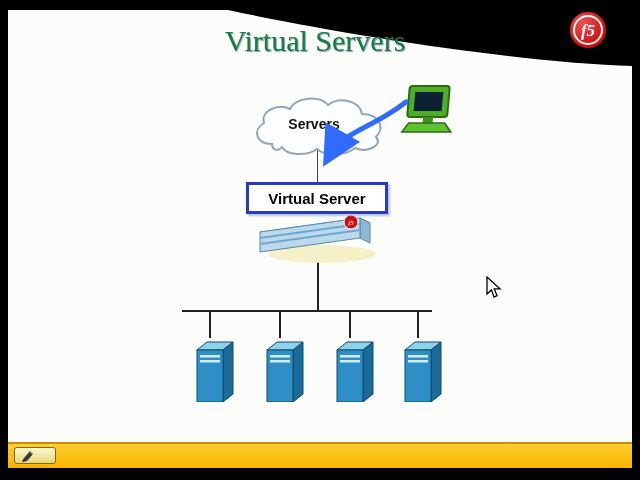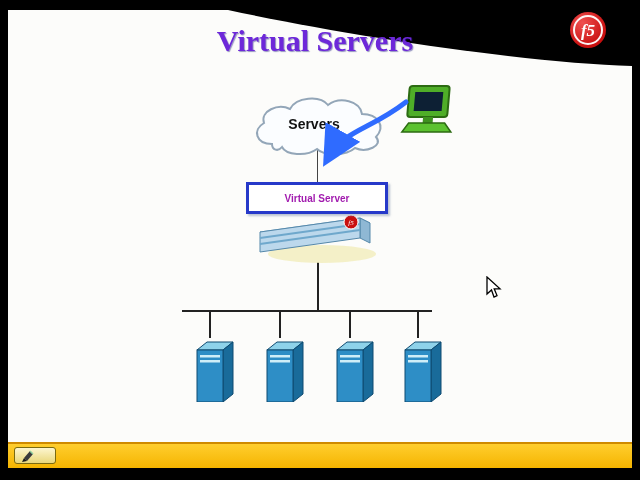--- a/index.html
+++ b/index.html
@@ -7,22 +7,22 @@
     width:640px;height:480px;background:#000;position:relative;overflow:hidden;
     font-family:"Liberation Sans",sans-serif;
   }
   .slide{
     position:absolute;left:8px;top:10px;width:624px;height:458px;
     background:#fcfcfa;
   }
   .swoosh{position:absolute;left:220px;top:0;width:404px;height:60px;z-index:1;}
   .title{
     position:absolute;left:187px;top:14px;width:240px;text-align:center;
-    font-family:"Liberation Serif",serif;font-weight:bold;font-size:30px;
-    color:#6d28d9;z-index:3;text-shadow:1px 1px 1px rgba(20,20,120,.45);
+    font-family:"Liberation Serif",serif;font-weight:normal;font-size:30px;
+    color:#15803d;z-index:3;text-shadow:1px 1px 1px rgba(20,20,120,.45);
     white-space:nowrap;
   }
   .logo{
     position:absolute;left:562px;top:2px;width:36px;height:36px;border-radius:50%;
     background:radial-gradient(circle at 35% 30%, #ef5050 0%, #c90f0f 70%);
     z-index:4;display:flex;align-items:center;justify-content:center;
     box-shadow:0 1px 3px rgba(0,0,0,.6);
   }
   .logo-ring{position:absolute;inset:3px;border:2px solid rgba(255,255,255,.95);border-radius:50%;}
   .logo-text{
@@ -35,21 +35,21 @@
     position:absolute;inset:0;display:flex;align-items:center;justify-content:center;
     font-weight:bold;font-size:14px;color:#111;padding-right:18px;padding-bottom:2px;
   }
   .pc{position:absolute;left:390px;top:74px;width:56px;height:56px;z-index:2;}
   .arrow-layer{position:absolute;inset:0;z-index:2;pointer-events:none;}
   .connector{position:absolute;background:#444;}
   .vsbox{
     position:absolute;left:238px;top:172px;width:136px;height:26px;
     border:3px solid #2639c9;background:#fff;z-index:2;
     display:flex;align-items:center;justify-content:center;
-    font-weight:bold;font-size:10px;color:#a21caf;
+    font-weight:bold;font-size:15px;color:#000000;
     box-shadow:2px 2px 2px rgba(120,140,170,.5);
   }
   .appliance{position:absolute;left:248px;top:200px;width:124px;height:54px;z-index:1;}
   .line{position:absolute;background:#222;}
   .tower{position:absolute;top:326px;width:44px;height:66px;}
   .cursor{position:absolute;left:478px;top:266px;width:16px;height:24px;z-index:7;}
   .bottombar{
     position:absolute;left:0;right:0;bottom:0;height:24px;
     background:linear-gradient(#ffce2e,#f5b400);border-top:2px solid #cf8a00;z-index:6;
   }

